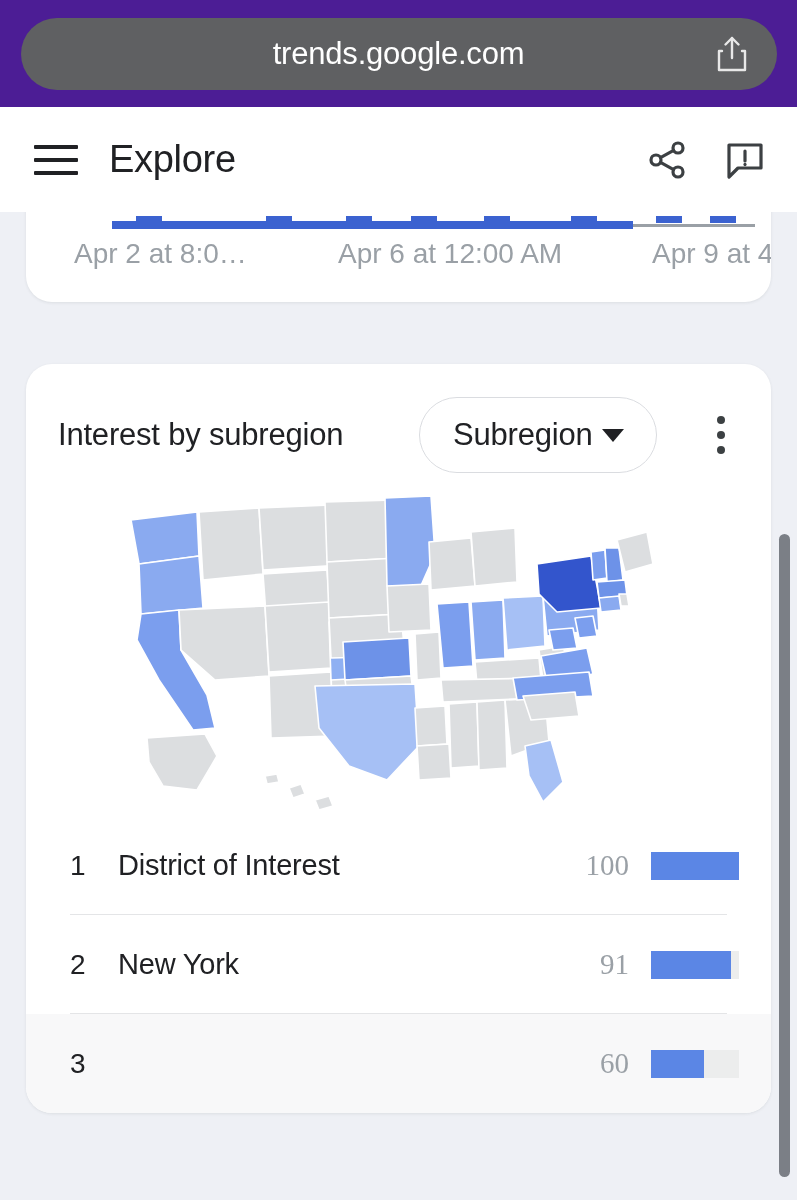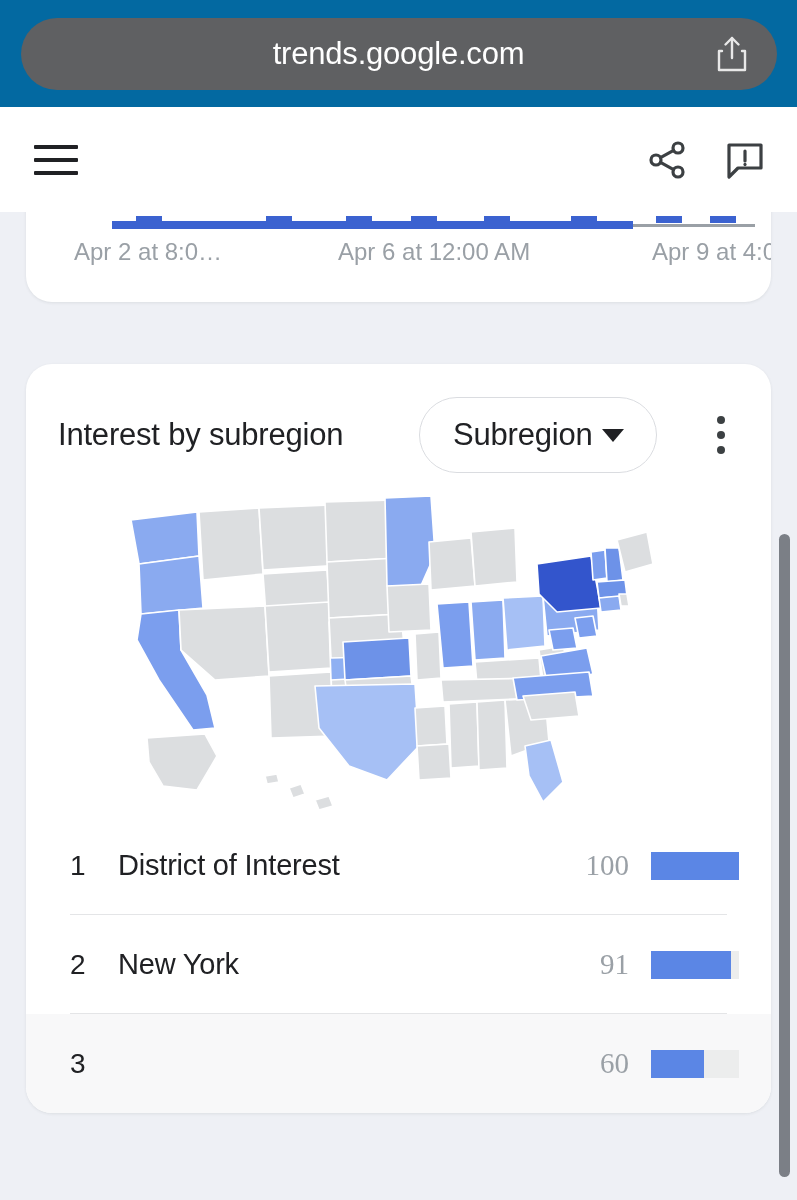--- a/index.html
+++ b/index.html
@@ -8,21 +8,21 @@
     width: 797px;
     height: 1200px;
     overflow: hidden;
     font-family: "Liberation Sans", sans-serif;
     background: #eef0f5;
   }
 
   
   .browser-bar {
     height: 107px;
-    background: #0369a1;
+    background: #4c1d95;
     display: flex;
     align-items: center;
     justify-content: center;
     position: relative;
   }
   .url-pill {
     width: 756px;
     height: 72px;
     background: #5f6062;
     border-radius: 36px;
@@ -154,21 +154,21 @@
   }
   .tl-labels {
     position: absolute;
     top: 116px;
     left: 0;
     right: 0;
     height: 34px;
   }
   .tl-label {
     position: absolute;
-    font-size: 24px;
+    font-size: 28px;
     color: #9aa0a6;
     white-space: nowrap;
   }
 
   
   .card-subregion {
     position: absolute;
     top: 152px;
     left: 0;
     right: 0;
@@ -321,20 +321,21 @@
     </span>
   </div>
 </div>
 
 <div class="app-header">
   <div class="hamburger">
     <span></span>
     <span></span>
     <span></span>
   </div>
+  <div class="app-title">Explore</div>
   <div class="header-actions">
     <span class="hdr-icon">
       <svg viewBox="0 0 44 44" width="44" height="44" fill="none" stroke="#3c4043" stroke-width="3.2" stroke-linecap="round" stroke-linejoin="round">
         <circle cx="33" cy="10" r="5"></circle>
         <circle cx="11" cy="22" r="5"></circle>
         <circle cx="33" cy="34" r="5"></circle>
         <path d="M15.5 19.6 L28.6 12.4"></path>
         <path d="M15.5 24.4 L28.6 31.6"></path>
       </svg>
     </span>

